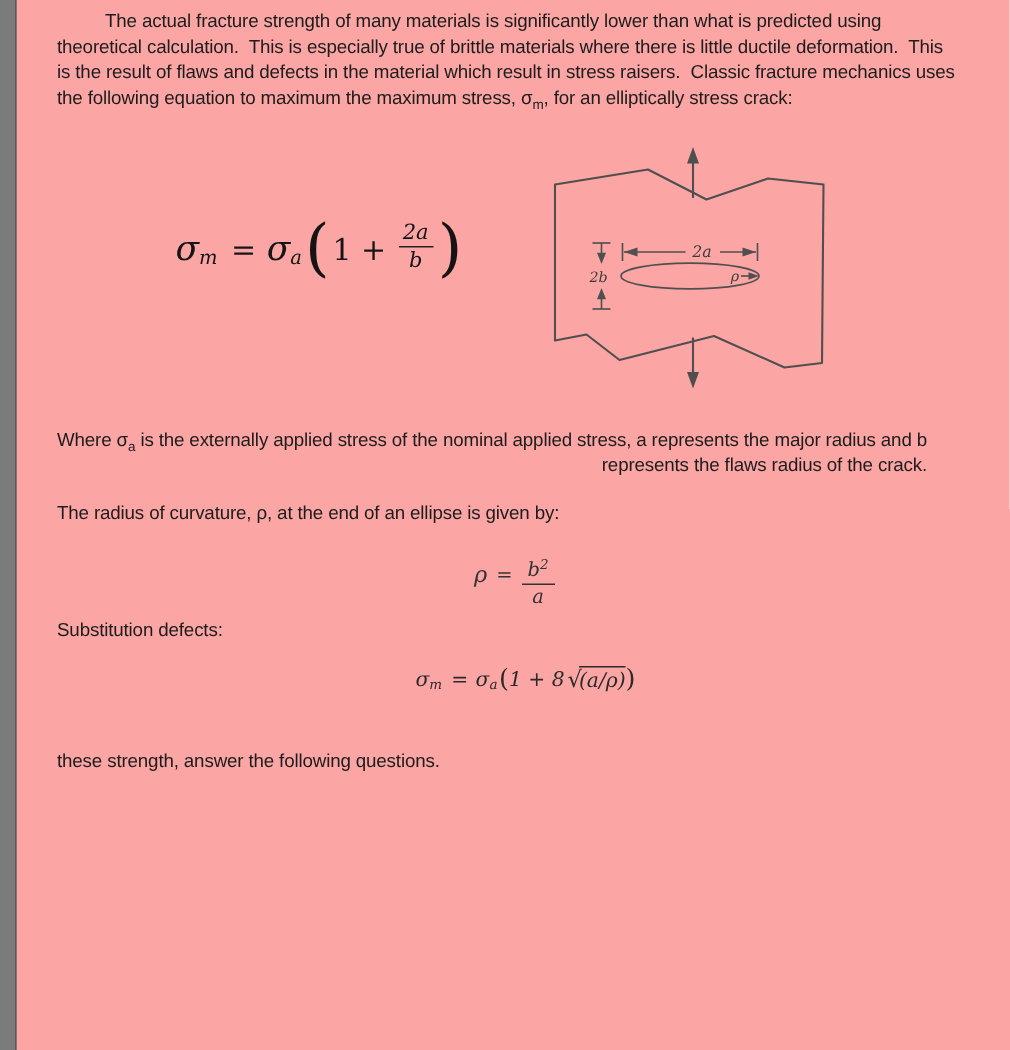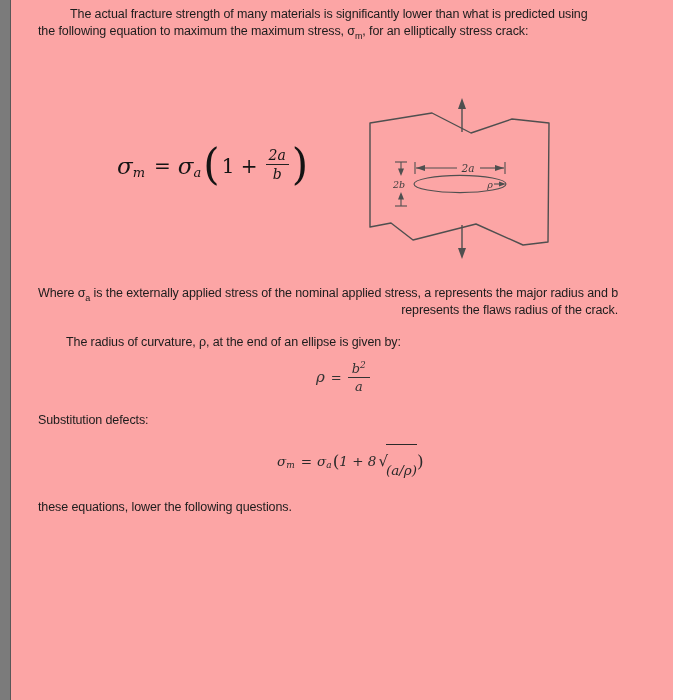--- a/index.html
+++ b/index.html
@@ -62,40 +62,40 @@
     position: absolute;
     left: 316px; top: 361px;
     display: flex;
     align-items: center;
     font-family: "DejaVu Serif", serif;
     font-style: italic;
     color: #333;
   }
   .eq-rho .lhs { font-size: 15px; }
   .eq-rho .rel { font-size: 13px; margin: 0 6px; font-style: normal; }
-  .eq-rho .num { font-size: 13px; padding: 0 4px 2px 4px; border-bottom: 1.3px solid #333; }
+  .eq-rho .num { font-size: 13px; padding: 0 4px 2px 4px; border-bottom: 1.3px solid #333; margin-top: 12px; }
   .eq-rho .num sup { font-size: 9px; }
   .eq-rho .den { font-size: 13px; padding-top: 2px; }
 
   
   .eq-sub {
     position: absolute;
     left: 277px; top: 444px;
     display: flex;
     align-items: center;
     font-family: "DejaVu Serif", serif;
     font-style: italic;
     color: #2a2a2a;
     font-size: 13.5px;
   }
   .eq-sub .subsc { font-size: 9px; position: relative; top: 4px; margin-right: 1px; }
   .eq-sub .rel { margin: 0 5px; font-style: normal; }
   .eq-sub .paren { font-size: 17px; font-style: normal; line-height: 1; }
   .eq-sub .radical { font-style: normal; font-size: 15px; margin-left: 2px; }
-  .eq-sub .radicand { border-top: 1.2px solid #2a2a2a; margin-left: -2px; padding-top: 17px; }
+  .eq-sub .radicand { border-top: 1.2px solid #2a2a2a; margin-left: -2px; padding-top: 1px; }
 
   
   .diagram { position: absolute; left: 358px; top: 92px; }
   .diagram svg { display: block; }
   .diag-stroke { fill: none; stroke: #4f4f4f; stroke-width: 1.4; stroke-linejoin: round; }
   .diag-thin { fill: none; stroke: #4f4f4f; stroke-width: 1.1; }
   .arrowhead { fill: #4f4f4f; stroke: none; }
   .diag-label {
     font-family: "DejaVu Serif", serif;
     font-style: italic;
@@ -105,20 +105,22 @@
 </style>
 </head>
 <body>
 
 <div class="page">
 
   <div class="left-bar"></div>
 
   <div class="para" style="top:6px;">
     <div class="line indent">The actual fracture strength of many materials is significantly lower than what is predicted using</div>
+    <div class="line">theoretical calculation.  This is especially true of brittle materials where there is little ductile deformation.  This</div>
+    <div class="line">is the result of flaws and defects in the material which result in stress raisers.  Classic fracture mechanics uses</div>
     <div class="line"><span>the following equation to maximum the maximum stress, σ</span><sub>m</sub><span>, for an elliptically stress crack:</span></div>
   </div>
 
   <div class="eq-large">
     <span class="sym">σ</span>
       <span class="subsc">m</span>
     <span class="rel">=</span>
     <span class="sym">σ</span>
       <span class="subsc">a</span>
     <span class="bigparen">(</span>
@@ -172,21 +174,21 @@
         <polygon class="arrowhead" points="148,92 141,89.5 141,94.5"></polygon>
       </g>
     </svg>
   </div>
 
   <div class="para" style="top:285px;text-align:right;">
     <div class="line"><span>Where σ</span><sub>a</sub><span> is the externally applied stress of the nominal applied stress, a represents the major radius and b</span></div>
     <div class="line">represents the flaws radius of the crack.</div>
   </div>
 
-  <div class="para" style="top:334px;margin-left:28px;">
+  <div class="para" style="top:334px;">
     <div class="line">The radius of curvature, ρ, at the end of an ellipse is given by:</div>
   </div>
 
   <div class="eq-rho">
     <span class="lhs">ρ</span>
     <span class="rel">=</span>
     <span class="frac">
       <span class="num"><span>b</span><sup>2</sup></span>
       <span class="den">a</span>
     </span>
@@ -203,16 +205,16 @@
     <span>σ</span>
       <span class="subsc">a</span>
     <span class="paren">(</span>
     <span>1 + 8</span>
     <span class="radical">√</span>
       <span class="radicand">(a/ρ)</span>
     <span class="paren">)</span>
   </div>
 
   <div class="para" style="top:499px;">
-    <div class="line">these equations, lower the following questions.</div>
+    <div class="line">these strength, answer the following questions.</div>
   </div>
 
 </div>
 
 </body></html>

